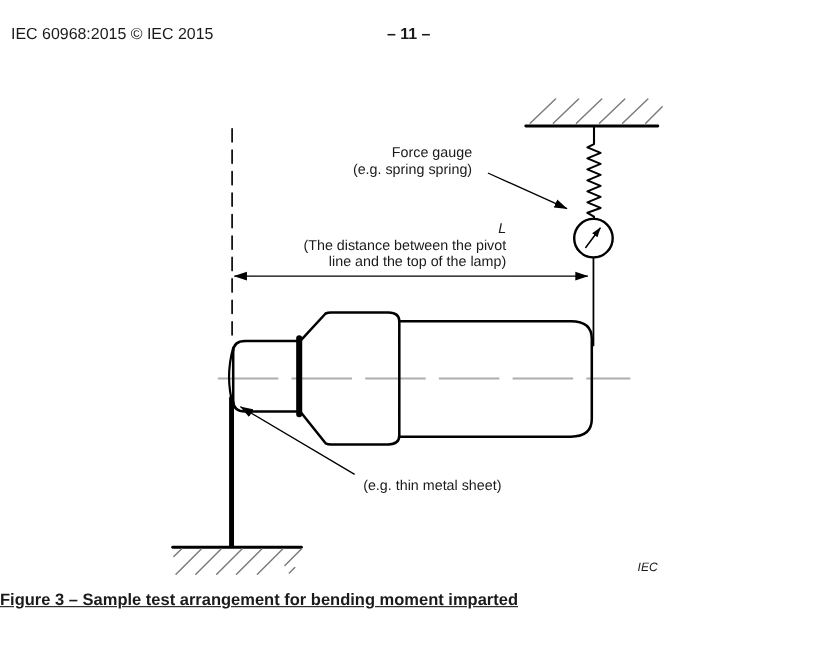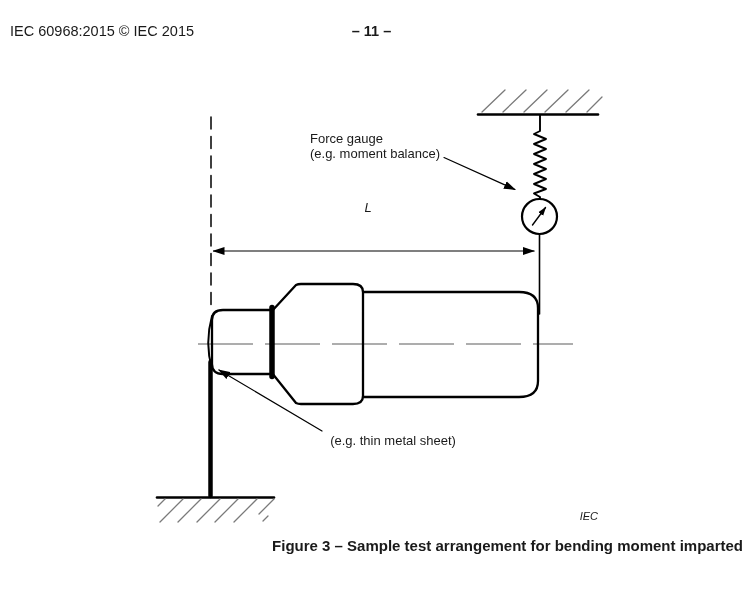--- a/index.html
+++ b/index.html
@@ -6,26 +6,26 @@
   .page{
     position:relative;
     width:743px;height:589px;
     background:#ffffff;
     font-family:"Liberation Sans","DejaVu Sans",sans-serif;
     color:#1a1a1a;
     overflow:hidden;
   }
   .abs{position:absolute;white-space:nowrap;}
   .hdr{font-size:14.5px;line-height:14px;}
-  .lbl{font-size:13px;line-height:15px;text-align:left;transform:translateX(-50%);}
+  .lbl{font-size:13px;line-height:15px;text-align:right;transform:translateX(-50%);}
   .lbl .ital{font-style:italic;}
   .iec-src{font-size:11px;font-style:italic;line-height:11px;margin-left:48px;}
   .caption{
     left:0;top:537px;width:743px;
-    text-align:right;font-weight:bold;font-size:15px;line-height:17.5px;
+    text-align:left;font-weight:bold;font-size:15px;line-height:17.5px;text-decoration:underline;
   }
   svg{position:absolute;left:0;top:0;}
   .ink{stroke:#000000;fill:none;stroke-linecap:round;stroke-linejoin:round;}
   .fillw{fill:#ffffff;stroke:none;}
   .hatch{stroke:#7a7a7a;stroke-width:1.3;fill:none;stroke-linecap:round;}
   .gray-center{stroke:#adadad;stroke-width:1.8;fill:none;}
 </style>
 </head>
 <body>
 
@@ -93,25 +93,27 @@
       <line x1="274" y1="499" x2="259" y2="514"></line>
       <line x1="268" y1="516" x2="263" y2="521"></line>
     </g>
 
     <line class="ink" x1="444" y1="157.5" x2="515" y2="189.5" stroke-width="1.2" marker-end="url(#ah)"></line>
     <line class="ink" x1="322" y1="431" x2="219" y2="370" stroke-width="1.2" marker-end="url(#ah)"></line>
   </svg>
 
   <div class="abs lbl" style="left:375px;top:131px;">
     <div>Force gauge</div>
-    <div>(e.g. moment balance)</div>
+    <div>(e.g. spring spring)</div>
   </div>
 
   <div class="abs lbl" style="left:368px;top:200px;">
     <div class="ital">L</div>
+    <div>(The distance between the pivot</div>
+    <div>line and the top of the lamp)</div>
   </div>
 
   <div class="abs lbl" style="left:393px;top:433px;">
     <div>(e.g. thin metal sheet)</div>
   </div>
 
   <div class="abs iec-src" style="right:145px;top:511px;">IEC</div>
 
   <div class="abs caption">
     <div>Figure 3 – Sample test arrangement for bending moment imparted</div>

